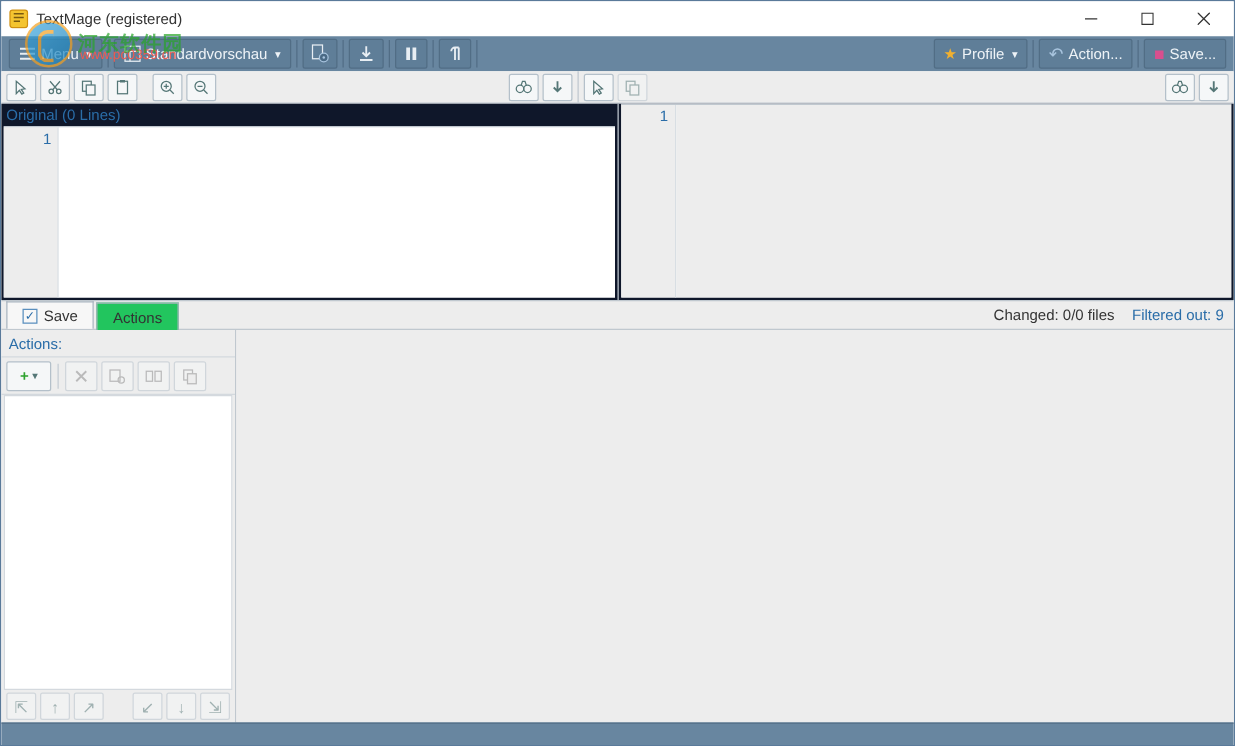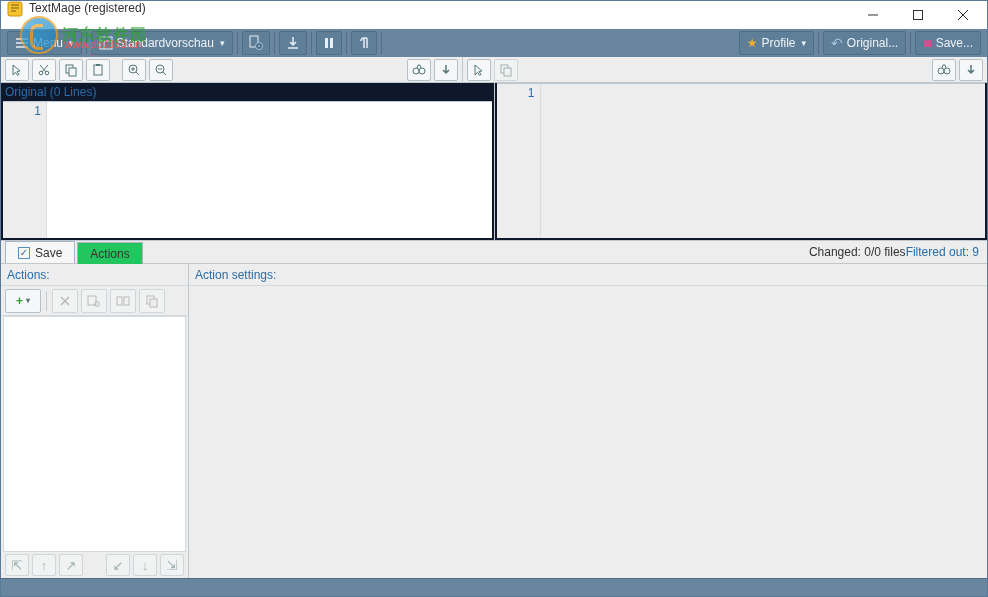--- a/index.html
+++ b/index.html
@@ -1,17 +1,17 @@
 <!DOCTYPE html>
 <html><head>
 <meta charset="utf-8">
 <style>
 * { margin: 0; padding: 0; box-sizing: border-box; font-family: "Segoe UI", Tahoma, sans-serif; font-size: 12px; }
 body { width: 988px; height: 597px; background: #fff; border: 1px solid #5a7a9a; display: flex; flex-direction: column; overflow: hidden; }
-.titlebar { height: 28px; background: #fff; display: flex; padding: 0 2px 0 6px; }
+.titlebar { height: 28px; background: #fff; display: flex; align-items: center; padding: 0 2px 0 6px; }
 .titlebar-icon { width: 16px; height: 16px; margin-right: 6px; }
 .titlebar-text { flex: 0 0 auto; color: #333; }
 .titlebar-spacer { flex: 1; }
 .win-btn { width: 45px; height: 28px; display: flex; align-items: center; justify-content: center; cursor: pointer; }
 .watermark { position: absolute; top: 16px; left: 20px; display: flex; align-items: center; opacity: 0.7; pointer-events: none; z-index: 100; }
 .watermark-logo { width: 38px; height: 38px; border-radius: 50%; background: linear-gradient(135deg,#3aa5dc,#1a7fb8); border: 2px solid #f4a020; position: relative; margin-right: 4px; }
 .watermark-logo::before { content:""; position:absolute; left:8px; top:6px; width:10px; height:20px; border:3px solid #f4a020; border-right:none; border-radius:8px 0 0 8px; }
 .watermark-text { color:#28a428; font-size:16px; font-weight:bold; letter-spacing:1px; }
 .watermark-sub { position:absolute; top:38px; left:64px; color:#f05a50; font-size:11px; }
 .main-toolbar { height: 28px; background: #6886a0; display: flex; align-items: center; gap: 4px; padding: 0 6px; color: #fff; }
@@ -36,21 +36,21 @@
 .editor-pane:last-child { border-right: none; }
 .editor-header { height: 18px; padding: 0 4px; color: #2a6da8; font-size: 12px; display: flex; align-items: center; }
 .editor-body { flex: 1; display: flex; background: #fff; border-top: 1px solid #c0c8cf; margin: 0 2px 2px 2px; }
 .gutter { width: 44px; background: #ededed; border-right: 1px solid #d8dee3; text-align: right; padding: 2px 5px 0 0; color: #2a6da8; font-family: Consolas, monospace; font-size: 12px; }
 .editor-text { flex: 1; background: #fff; }
 .editor-pane.preview .editor-text { background: #ededed; }
 .tab-row { height: 24px; background: #ededed; border-top: 1px solid #c0c8cf; border-bottom: 1px solid #c0c8cf; display: flex; align-items: flex-end; padding: 0 4px; position: relative; }
 .tab { height: 22px; padding: 0 12px; display: flex; align-items: center; gap: 5px; border: 1px solid #a8b4bf; border-bottom: none; background: #f7f7f7; margin-right: 2px; cursor: pointer; color:#333; }
 .tab.active { background: #22c55e; border-top: 1px solid #a8b4bf; position: relative; top: 1px; }
 .tab .chk { width: 12px; height: 12px; border: 1px solid #5a8fbe; display: inline-flex; align-items: center; justify-content: center; font-size: 10px; color: #2a6da8; }
-.tab-status { position: absolute; right: 8px; top: 4px; display: flex; font-size: 12px; margin-left: 44px; }
+.tab-status { position: absolute; right: 8px; top: 4px; display: flex; gap: 14px; font-size: 12px; margin-left: 44px; }
 .tab-status .changed { color: #333; }
 .tab-status .filtered { color: #2a6da8; }
 .bottom { flex: 1; display: flex; background: #ededed; }
 .actions-col { width: 188px; border-right: 1px solid #c0c8cf; display: flex; flex-direction: column; }
 .panel-header { height: 22px; display: flex; align-items: center; padding: 0 6px; color: #2a6da8; background: #ededed; border-bottom: 1px solid #d4d9de; }
 .actions-tb { height: 30px; display: flex; align-items: center; gap: 3px; padding: 0 4px; border-bottom: 1px solid #d4d9de; }
 .act-btn { width: 26px; height: 24px; display: flex; align-items: center; justify-content: center; border: 1px solid #b4c0ca; background: #f5f7f8; border-radius: 2px; cursor: pointer; color: #577; position:relative; }
 .act-btn.add { color: #2ea22e; font-weight: bold; font-size: 16px; width: 36px; }
 .act-btn.add .chev { color: #577; margin-left: 3px; font-size: 8px; }
 .act-btn.disabled { opacity: 0.5; cursor: default; }
@@ -144,21 +144,21 @@
   <div class="tb-sep"></div>
   <div class="tb-spacer"></div>
   <div class="tb-btn">
     <span class="star-icon">★</span>
     <span>Profile</span>
     <span class="chev">▾</span>
   </div>
   <div class="tb-sep"></div>
   <div class="tb-btn">
     <span class="restore-arrow">↶</span>
-    <span>Original...</span>
+    <span>Action...</span>
   </div>
   <div class="tb-sep"></div>
   <div class="tb-btn">
     <span class="save-icon">■</span>
     <span>Save...</span>
   </div>
 </div>
 
 <div class="sub-toolbars">
   <div class="sub-tb left">
@@ -318,18 +318,17 @@
         <div class="nav-btn">↗</div>
       </div>
       <div class="nav-grp">
         <div class="nav-btn">↙</div>
         <div class="nav-btn">↓</div>
         <div class="nav-btn">⇲</div>
       </div>
     </div>
   </div>
   <div class="settings-col">
-    <div class="panel-header">Action settings:</div>
     <div class="settings-body"></div>
   </div>
 </div>
 
 <div class="statusbar"></div>
 
 </body></html>

